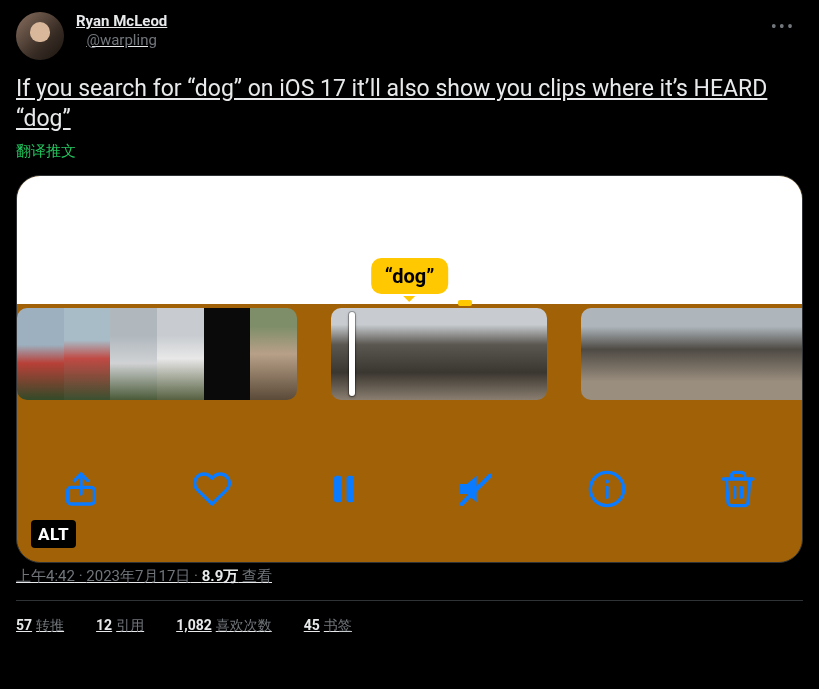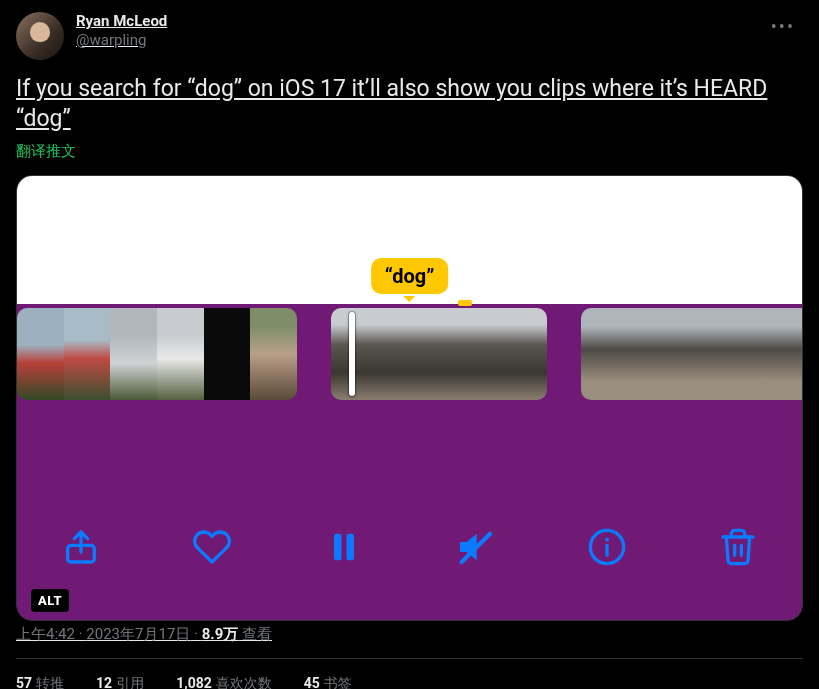--- a/index.html
+++ b/index.html
@@ -33,21 +33,21 @@
   .avatar::after{
     content:"";
     position:absolute;
     left:14px; top:10px;
     width:20px; height:20px;
     background:#d9b79a;
     border-radius:50% 50% 45% 45%;
   }
   .author { display: flex; flex-direction: column; line-height: 1.25; }
   .author-name { font-weight: 700; font-size: 15px; color: #e7e9ea; }
-  .author-handle { font-size: 15px; color: #71767b; }
+  .author-handle { font-size: 15px; color: #71767b; text-align: center; }
   .more {
     position: absolute;
     right: 0; top: 0;
     color: #71767b;
     font-size: 18px;
     letter-spacing: 2px;
     cursor: pointer;
     padding: 4px 8px;
   }
   .content {
@@ -59,26 +59,26 @@
   .translate-link {
     display: inline-block;
     margin-top: 8px;
     color: #22c55e;
     font-size: 15px;
     cursor: pointer;
     text-align: center;
   }
   .media-card {
     margin-top: 14px;
-    background: #701a75;
-    border-radius: 16px;
+    background: #a16207;
+    border-radius: 24px;
     overflow: hidden;
     border: 1px solid #2f3336;
     position: relative;
-    height: 446px;
+    height: 388px;
   }
   .media-top { height: 128px; background:#fff; }
   .tooltip {
     position: absolute;
     top: 82px;
     left: 50%;
     transform: translateX(-50%);
     background: #ffc800;
     color: #000;
     font-weight: 700;
@@ -158,25 +158,25 @@
   }
   .tb-btn {
     width: 40px; height: 40px;
     color: #0a7aff;
     cursor: pointer;
   }
   .tb-btn svg { width: 100%; height: 100%; }
   .alt-badge {
     position: absolute;
     left: 14px;
-    bottom: 8px;
+    bottom: 14px;
     background: #000;
     color: #fff;
     font-weight: 800;
-    font-size: 13px;
+    font-size: 17px;
     padding: 4px 7px;
     border-radius: 4px;
     letter-spacing: 0.5px;
   }
   .meta {
     margin-top: 4px;
     color: #71767b;
     font-size: 15px;
   }
   .meta .strong { color: #e7e9ea; font-weight: 700; }

